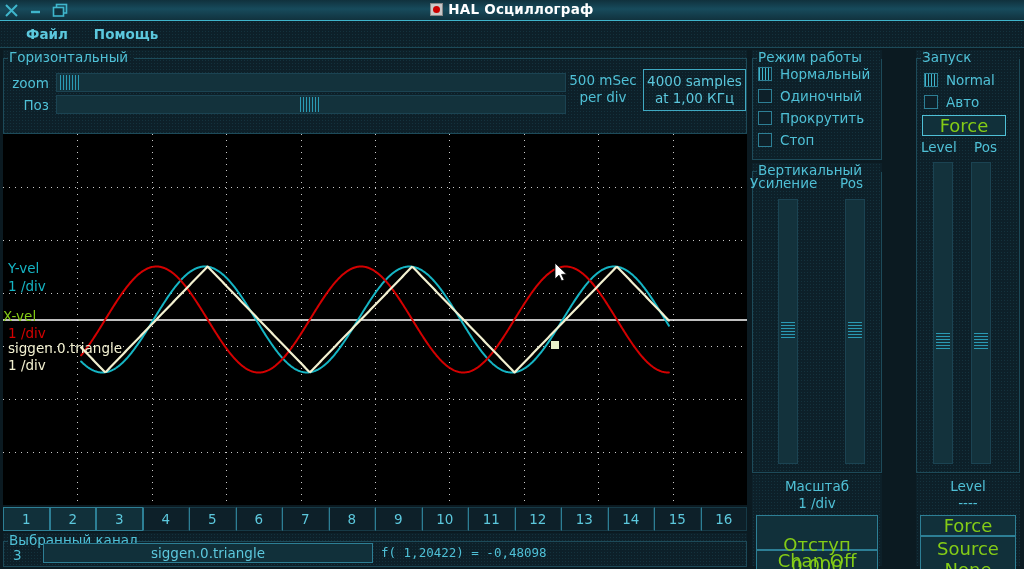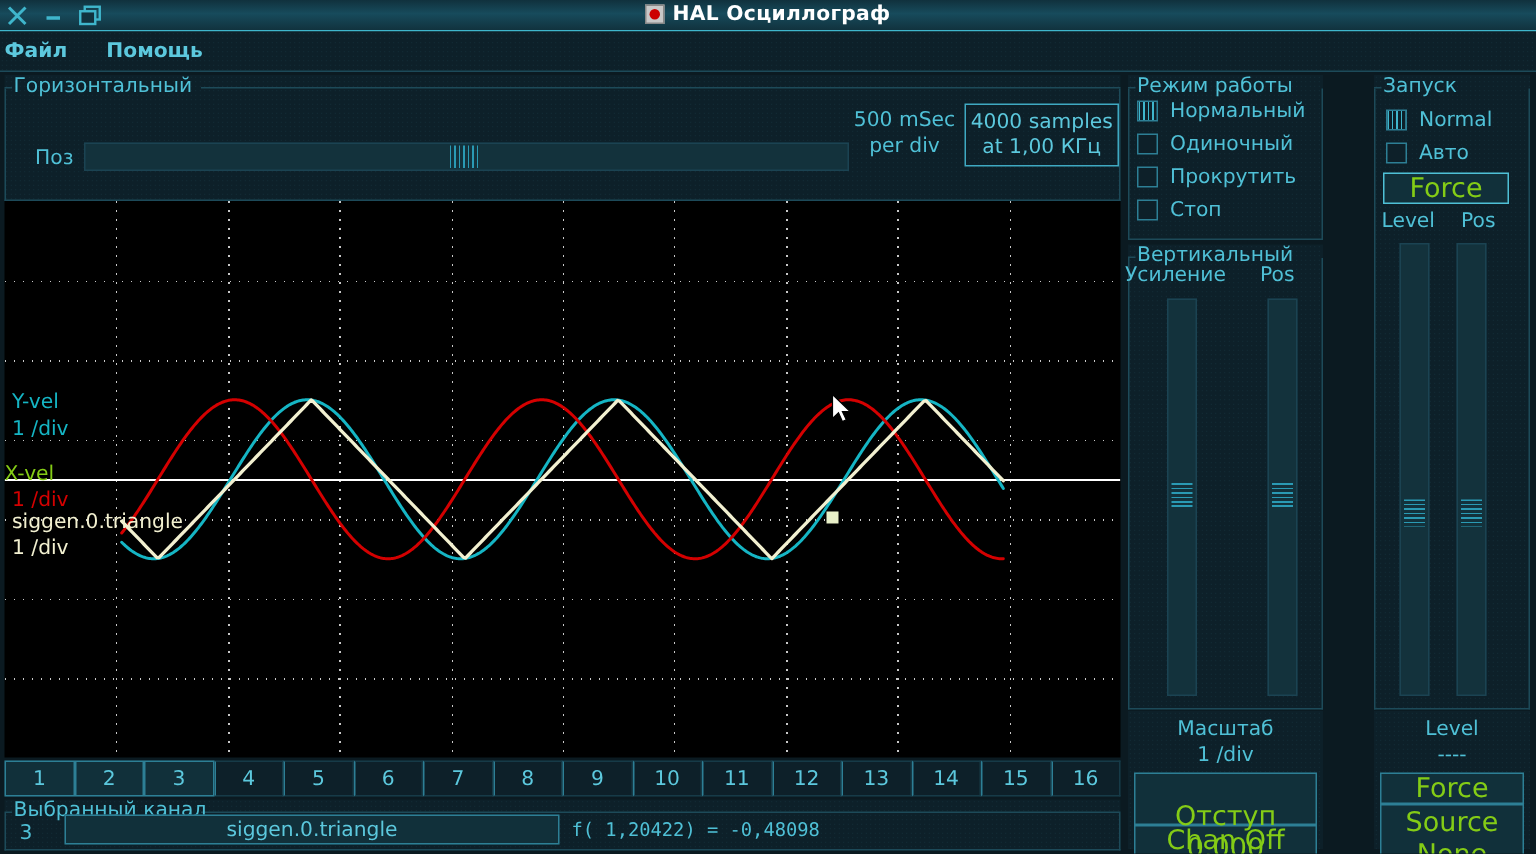--- a/index.html
+++ b/index.html
@@ -39,21 +39,21 @@
   .tb-appicon{
     width:13px;height:13px;background:#c8c8c8;border:1px solid #888;
     box-sizing:border-box;display:flex;align-items:center;justify-content:center;
   }
   .tb-appicon i{display:block;width:7px;height:7px;background:#cc0000;border-radius:50%;}
 
   
   .menubar{
     position:absolute;left:0;top:21px;width:1024px;height:27px;
     box-sizing:border-box;border-bottom:1px solid #1d4a59;
-    display:flex;align-items:center;padding-left:1px;gap:22px;
+    display:flex;align-items:center;padding-left:24px;gap:22px;
   }
   .menu-item{color:#5cc8dd;font-weight:bold;font-size:13.5px;cursor:pointer;padding:2px 2px;}
 
   
   .horiz-group{
     position:absolute;left:3px;top:50px;width:744px;height:84px;
     box-sizing:border-box;
   }
   .grp-legend{
     position:absolute;left:6px;top:-1px;font-size:13.5px;color:#4fc0d6;
@@ -200,20 +200,26 @@
 
   <div class="menubar dotted">
     <span class="menu-item">Файл</span>
     <span class="menu-item">Помощь</span>
   </div>
 
   <div class="horiz-group dotted">
     <div class="grp-border"></div>
     <div class="grp-legend">Горизонтальный</div>
 
+    <div class="hrow" style="left:0px;top:23px;">
+      <span class="hlabel">zoom</span>
+      <span class="hslider" style="width:510px;">
+        <span class="thumb-v" style="left:3px;"></span>
+      </span>
+    </div>
 
     <div class="hrow" style="left:0px;top:45px;">
       <span class="hlabel">Поз</span>
       <span class="hslider" style="width:510px;">
         <span class="thumb-v" style="left:243px;"></span>
       </span>
     </div>
 
     <div class="tdisp" style="left:562px;top:22px;width:76px;">
       <div>500 mSec</div>

